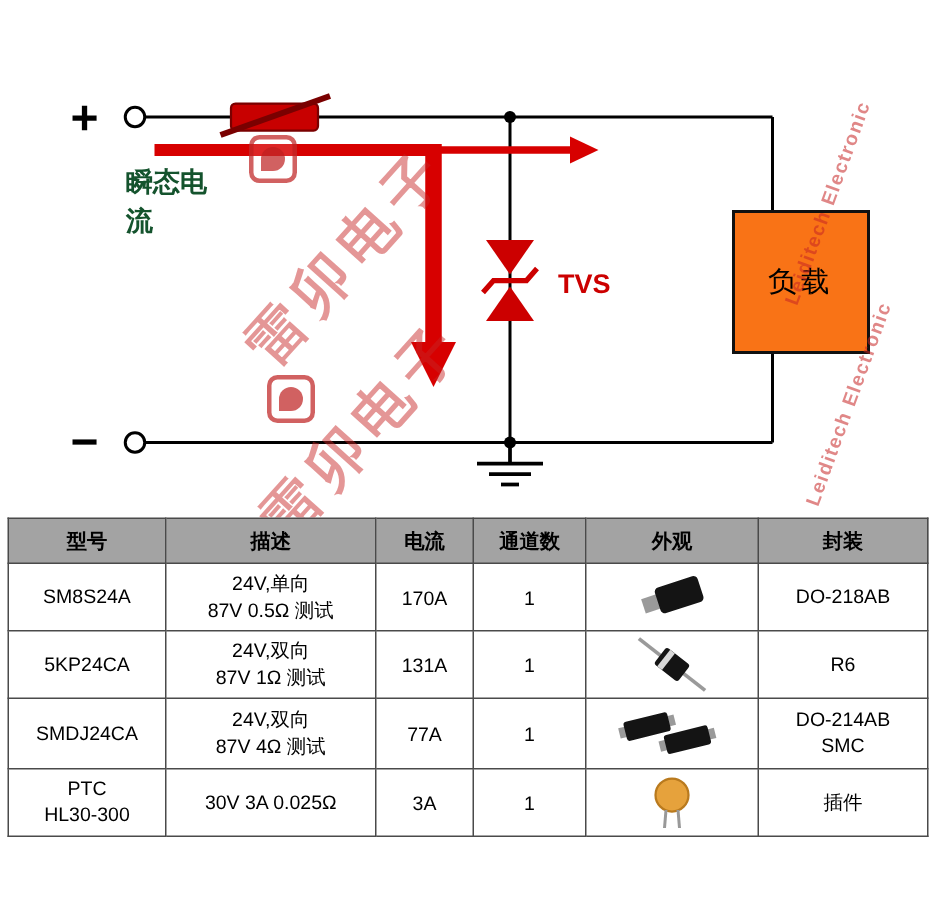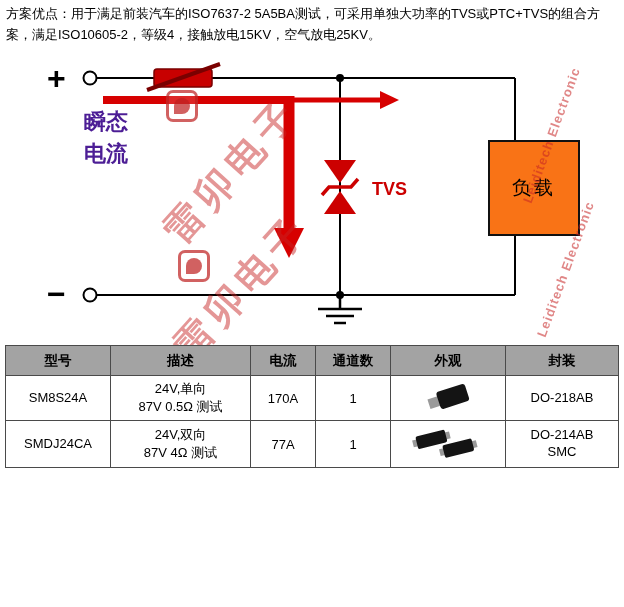--- a/index.html
+++ b/index.html
@@ -5,21 +5,21 @@
   html,body{margin:0;padding:0;background:#fff;}
   body{font-family:"Liberation Sans","DejaVu Sans",sans-serif;color:#000;}
   .page{position:relative;width:624px;height:607px;background:#fff;overflow:hidden;}
 
   
   .intro{position:absolute;left:6px;top:4px;width:612px;font-size:13px;line-height:1.6;color:#000;}
 
   
   .diagram{position:absolute;left:0;top:52px;width:624px;height:293px;}
   .diagram svg.circuit{position:absolute;left:0;top:0;}
-  .transient-label{position:absolute;left:84px;top:56px;width:58px;font-size:22px;font-weight:bold;line-height:1.45;color:#4c1d95;font-family:Liberation Mono, monospace;}
+  .transient-label{position:absolute;left:84px;top:56px;width:58px;font-size:18px;font-weight:bold;line-height:1.45;color:#14532d;}
   .load-box{position:absolute;left:488px;top:88px;width:92px;height:96px;border:2.5px solid #111;box-sizing:border-box;
             display:flex;align-items:center;justify-content:center;font-size:19px;letter-spacing:3px;background:#f97316;}
 
   
   .wm{position:absolute;pointer-events:none;white-space:nowrap;}
   .wm-cn{font-size:38px;font-weight:bold;letter-spacing:7px;color:rgba(198,36,36,0.48);
          transform:rotate(-48deg);transform-origin:0 50%;}
   .wm-en{font-size:13px;font-weight:bold;letter-spacing:1px;color:rgba(198,36,36,0.55);
          transform:rotate(-70deg);transform-origin:0 0;}
   .wm-logo{width:32px;height:32px;border:3px solid rgba(190,30,30,0.7);border-radius:7px;box-sizing:border-box;
@@ -34,21 +34,20 @@
   table.spec td{height:45px;}
   td.c-desc{text-align:left;padding-left:13px;line-height:1.35;margin-left:43px;}
   td.c-model,td.c-pkg{line-height:1.3;}
   .app-wrap{display:flex;align-items:center;justify-content:center;height:100%;}
 </style>
 </head>
 <body>
 
 <div class="page">
 
-  <div class="intro">方案优点：用于满足前装汽车的ISO7637-2 5A5BA测试，可采用单独大功率的TVS或PTC+TVS的组合方案，满足ISO10605-2，等级4，接触放电15KV，空气放电25KV。</div>
 
   <div class="diagram">
     <svg class="circuit" width="624" height="293" viewBox="0 0 624 293">
 
       <g stroke="#000" stroke-width="2" fill="none">
         <path d="M96 26 H515"></path>
         <path d="M515 26 V88"></path>
         <path d="M515 184 V243"></path>
         <path d="M96 243 H515"></path>
         <path d="M340 26 V243"></path>
@@ -151,20 +150,47 @@
             </svg>
           </div>
         </td>
         <td class="c-pkg">
           <div>DO-218AB</div>
           <div></div>
         </td>
       </tr>
       <tr>
         <td class="c-model">
+          <div>5KP24CA</div>
+          <div></div>
+        </td>
+        <td class="c-desc">
+          <div>24V,双向</div>
+          <div>87V 1Ω 测试</div>
+        </td>
+        <td>131A</td>
+        <td>1</td>
+        <td>
+          <div class="app-wrap">
+            <svg width="64" height="38" viewBox="0 0 64 38">
+              <g transform="rotate(38 32 19)">
+                <line x1="4" y1="19" x2="60" y2="19" stroke="#9a9a9a" stroke-width="2.5"></line>
+                <rect x="22" y="12" width="20" height="14" rx="2" fill="#141414"></rect>
+                <rect x="25" y="12" width="4" height="14" fill="#d8d8d8"></rect>
+              </g>
+            </svg>
+          </div>
+        </td>
+        <td class="c-pkg">
+          <div>R6</div>
+          <div></div>
+        </td>
+      </tr>
+      <tr>
+        <td class="c-model">
           <div>SMDJ24CA</div>
           <div></div>
         </td>
         <td class="c-desc">
           <div>24V,双向</div>
           <div>87V 4Ω 测试</div>
         </td>
         <td>77A</td>
         <td>1</td>
         <td>
@@ -179,16 +205,41 @@
                 <rect x="31" y="21" width="30" height="13" rx="2" fill="#141414"></rect>
               </g>
             </svg>
           </div>
         </td>
         <td class="c-pkg">
           <div>DO-214AB</div>
           <div>SMC</div>
         </td>
       </tr>
+      <tr>
+        <td class="c-model">
+          <div>PTC</div>
+          <div>HL30-300</div>
+        </td>
+        <td class="c-desc">
+          <div>30V 3A 0.025Ω</div>
+          <div></div>
+        </td>
+        <td>3A</td>
+        <td>1</td>
+        <td>
+          <div class="app-wrap">
+            <svg width="40" height="38" viewBox="0 0 40 38">
+              <circle cx="20" cy="14" r="11" fill="#e6a23c" stroke="#b97a1e" stroke-width="1.5"></circle>
+              <line x1="16" y1="24" x2="15" y2="36" stroke="#999" stroke-width="2"></line>
+              <line x1="24" y1="24" x2="25" y2="36" stroke="#999" stroke-width="2"></line>
+            </svg>
+          </div>
+        </td>
+        <td class="c-pkg">
+          <div>插件</div>
+          <div></div>
+        </td>
+      </tr>
     </tbody>
   </table>
 
 </div>
 
 </body></html>

